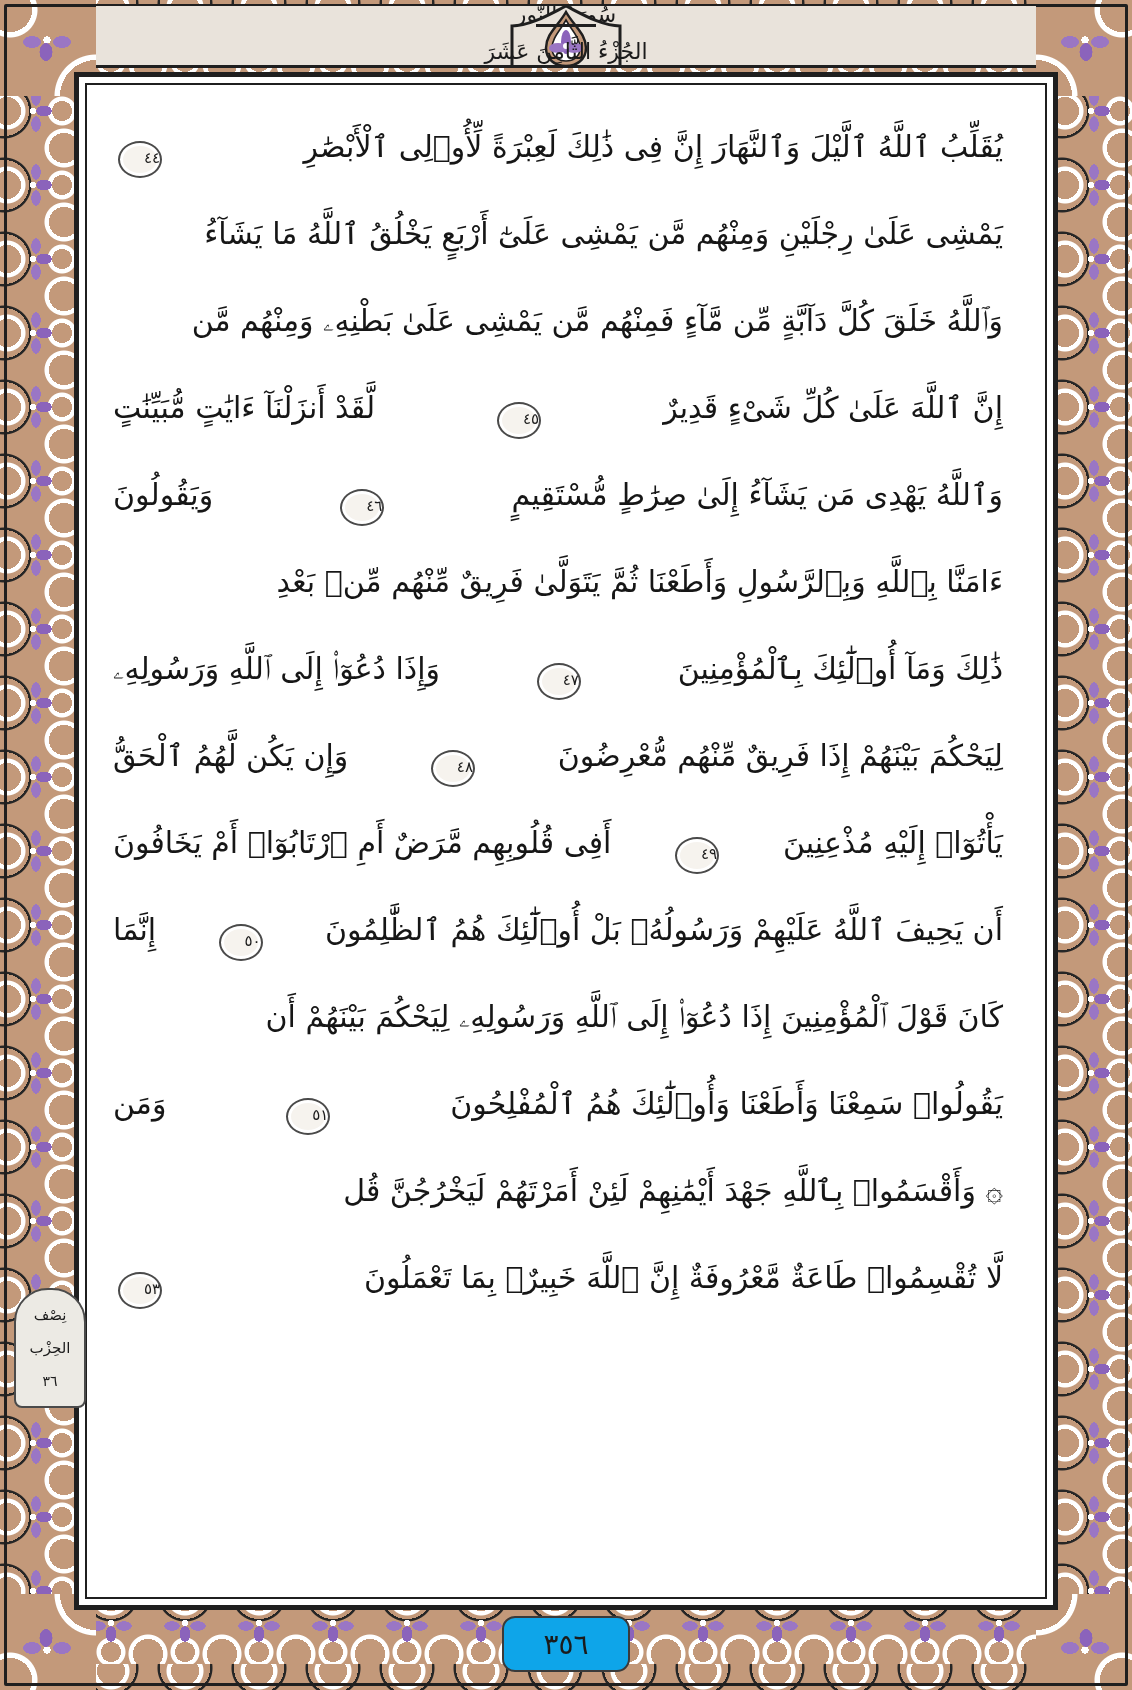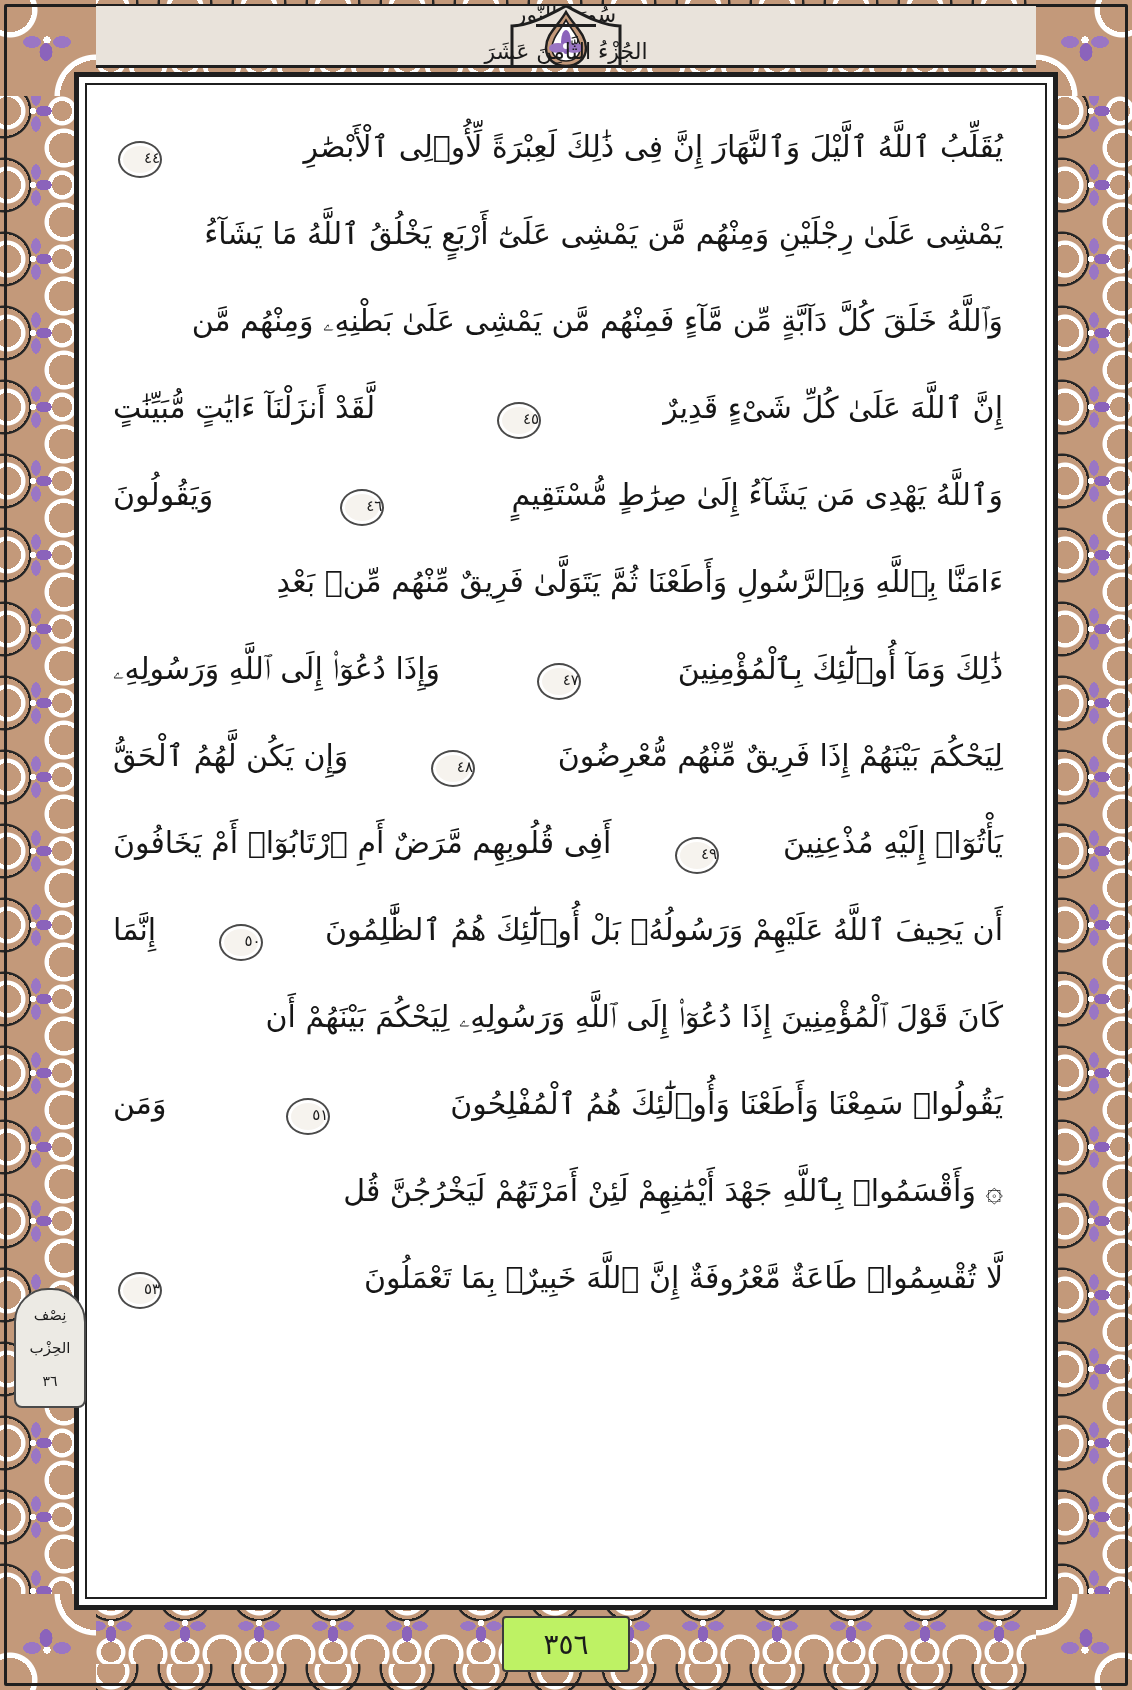--- a/index.html
+++ b/index.html
@@ -200,23 +200,23 @@
   }
   .hizb-marker span{font-size:15px;line-height:1.15;}
   .hizb-marker .hz-num{font-size:14px;}
 
   
   .page-number{
     position:absolute;
     left:50%;transform:translateX(-50%);
     bottom:18px;
     width:124px;height:52px;
-    background:#bef264;
+    background:#0ea5e9;
     border:2px solid #3a3a3a;
-    border-radius:4px;
+    border-radius:13px;
     display:flex;align-items:center;justify-content:center;
     font-family:"DejaVu Sans", sans-serif;
     font-size:28px;
     color:#1b1b1b;
     z-index:6;
   }
 </style>
 </head>
 <body>
 

